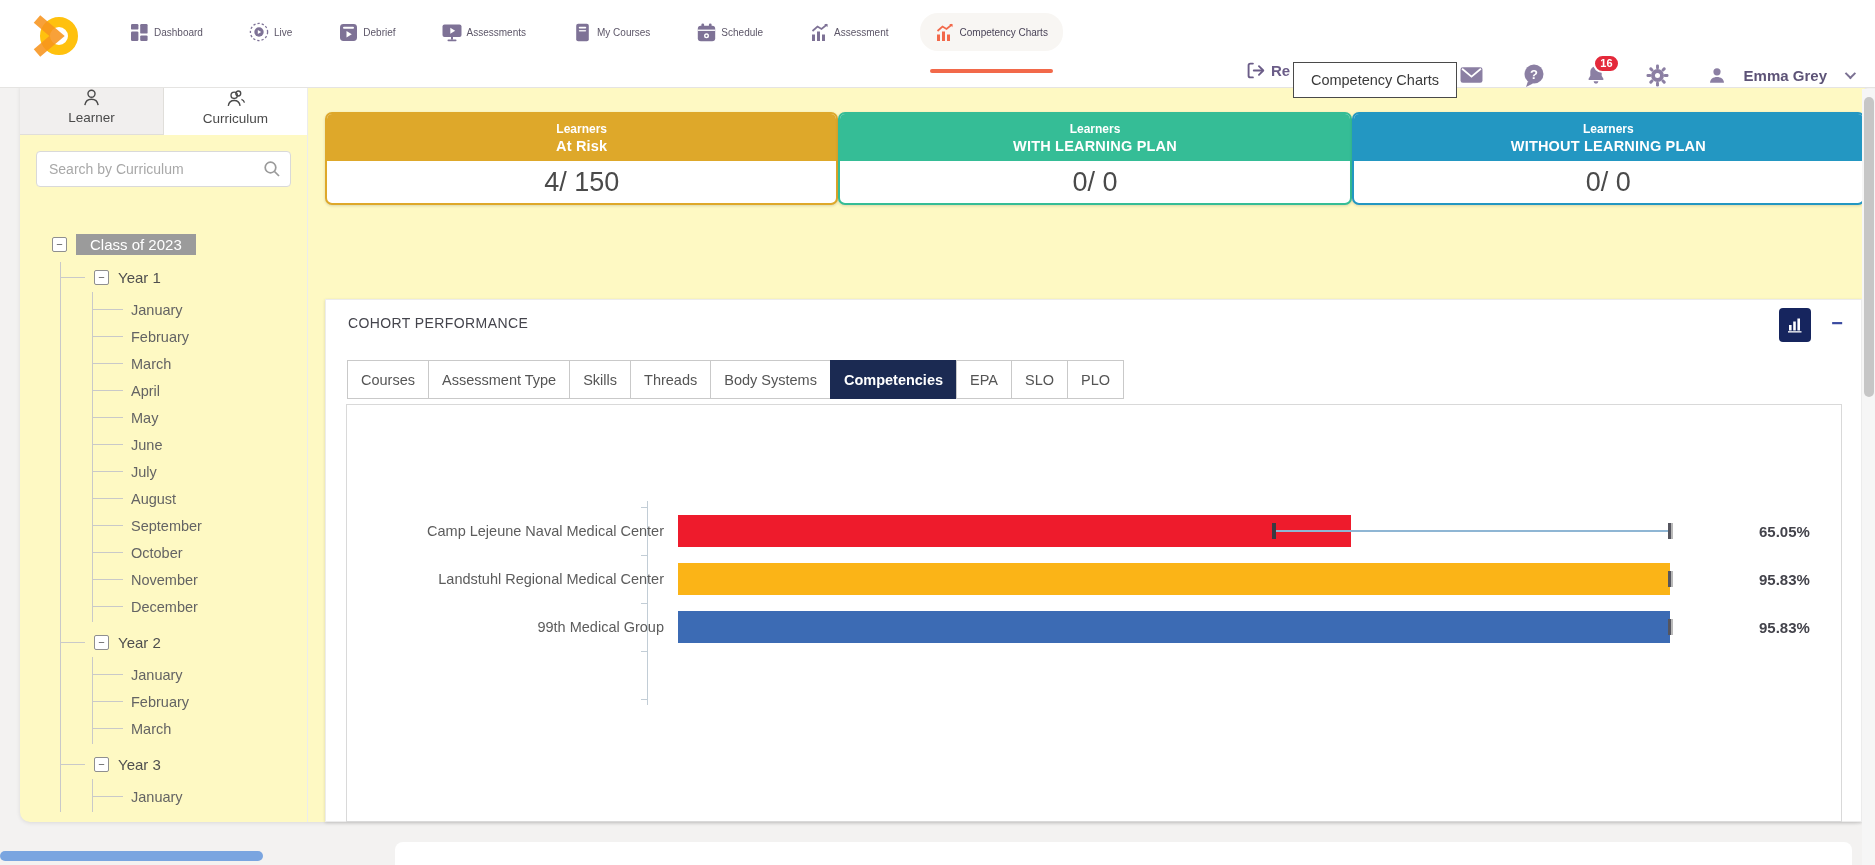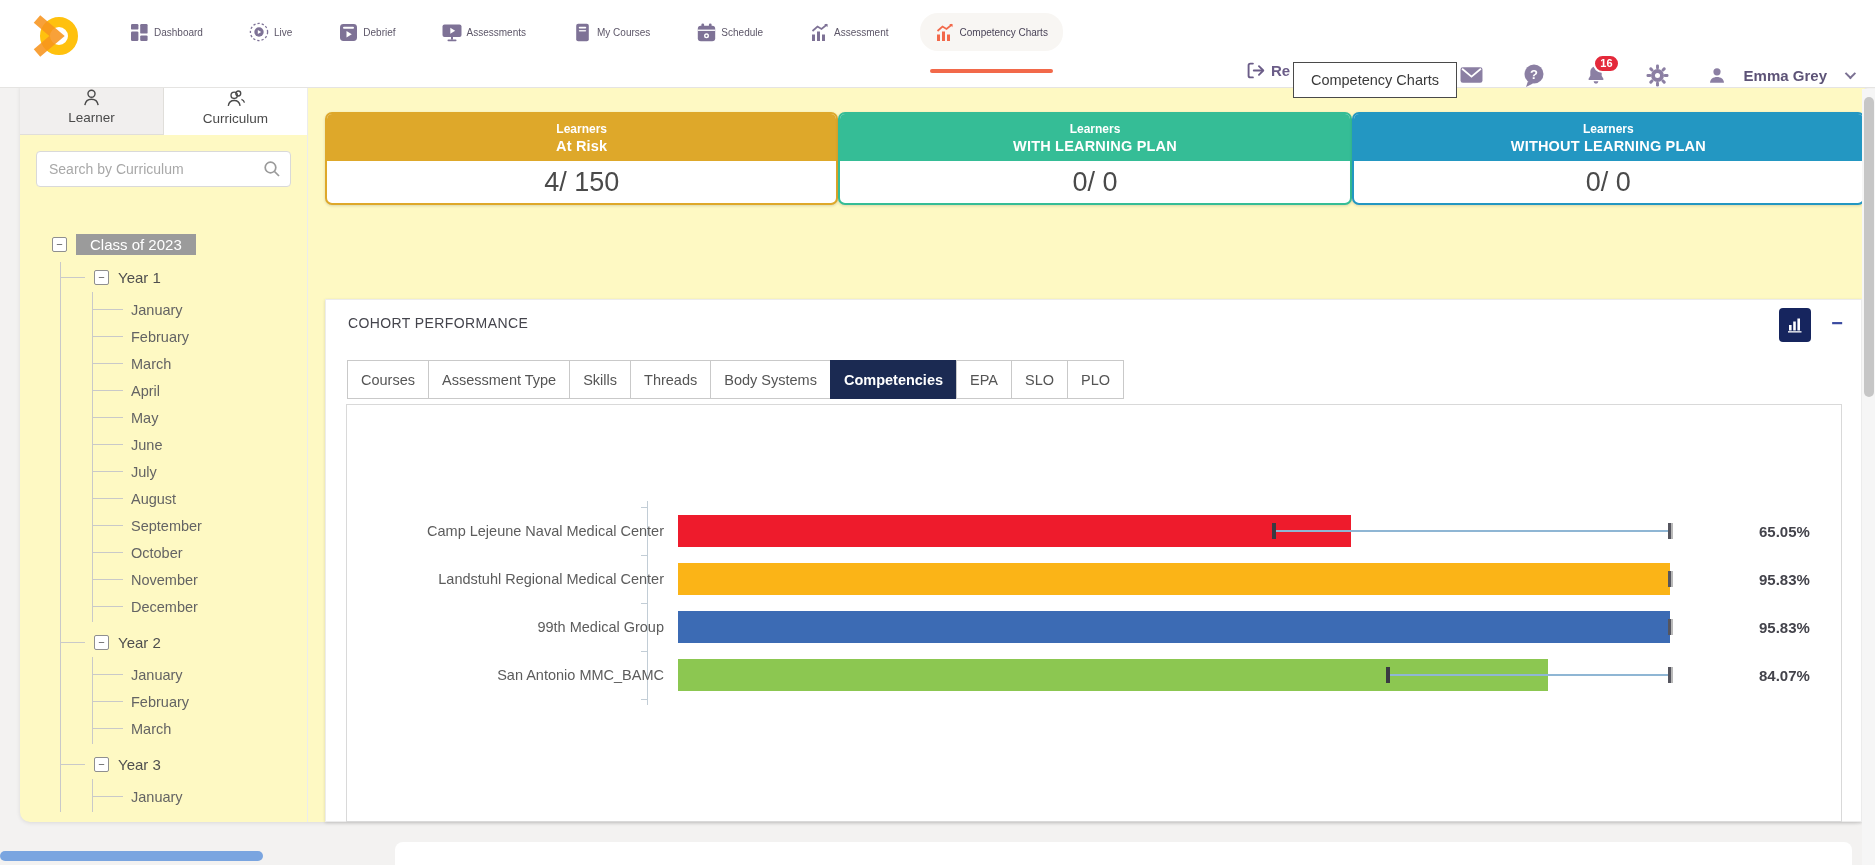--- a/index.html
+++ b/index.html
@@ -453,30 +453,20 @@
             <div class="cpct">95.83%</div>
           </div>
           <div class="crow">
             <div class="clabel">99th Medical Group</div>
             <div class="ctrack">
               <div class="cbar" style="width:95.83%;background:#3c6bb4"></div>
               <div class="wend" style="left:calc(95.8% - 2px)"></div>
             </div>
             <div class="cpct">95.83%</div>
           </div>
-          <div class="crow">
-            <div class="clabel">San Antonio MMC_BAMC</div>
-            <div class="ctrack">
-              <div class="cbar" style="width:84.07%;background:#8cc751"></div>
-              <div class="whline" style="left:68.6%;width:27.200000000000003%"></div>
-              <div class="wstart" style="left:calc(68.6% - 2px)"></div>
-              <div class="wend" style="left:calc(95.8% - 2px)"></div>
-            </div>
-            <div class="cpct">84.07%</div>
-          </div>
         </div>
       </div>
   </div>
 </div>
 
 <div class="bottom-strip"></div>
 <div class="hscroll"></div>
 <div class="vscroll-track">
   <div class="vscroll-thumb"></div>
 </div>

